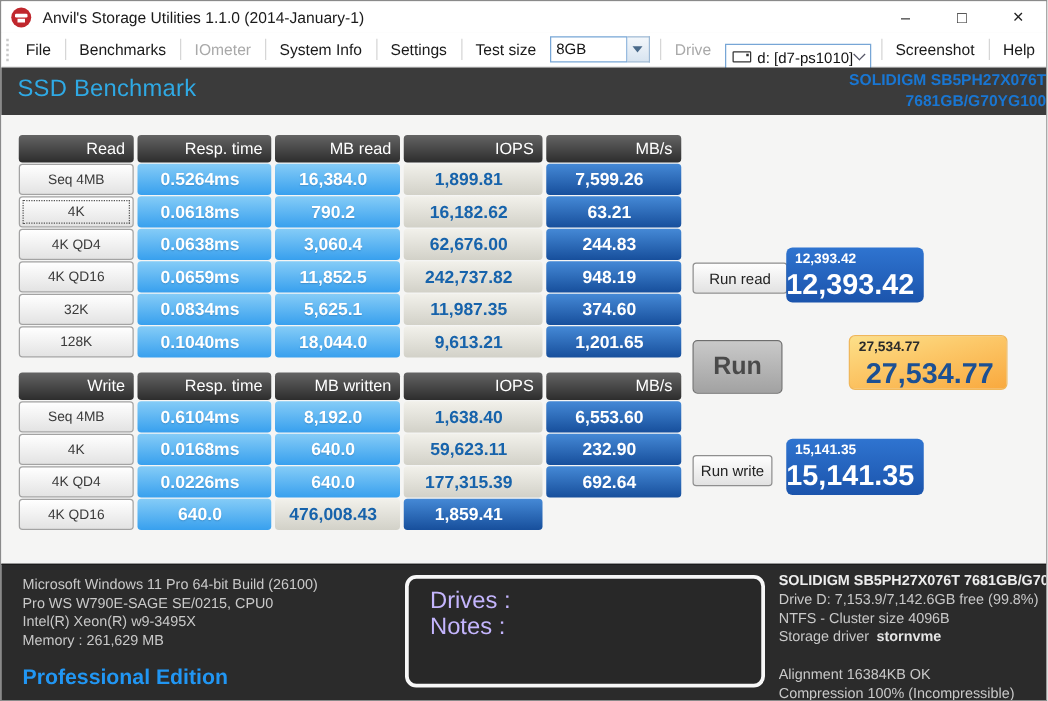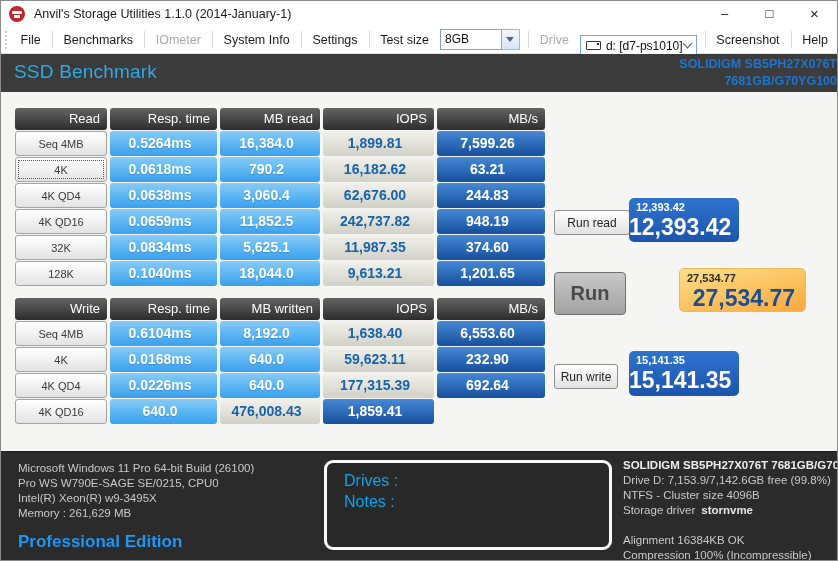--- a/index.html
+++ b/index.html
@@ -66,21 +66,21 @@
   .score-large { display:block; text-align:right; font-size:23px; font-weight:bold; padding:1px 10px 0 0; line-height:26px; }
   #read-score { left:628px; top:106px; width:110px; height:44px; }
   #total-score { left:678px; top:176px; width:127px; height:44px; }
   #write-score { left:628px; top:259px; width:110px; height:45px; }
 
   
   .footer { position:absolute; left:0; top:450px; width:100%; height:111px; background:#2b2b2b; border-top:1px solid #1d1d1d; }
   .sys-info { position:absolute; left:17px; top:9px; color:#c9c9c9; font-size:11.5px; line-height:15px; }
   .pro-edition { position:absolute; left:17px; top:80px; color:#2196f3; font-weight:bold; font-size:17px; }
   .notes-box { position:absolute; left:323px; top:8px; width:288px; height:90px; background:#282828; border:3px solid #f8f8f8; border-radius:9px; padding:7px 0 0 17px; }
-  .notes-box .nlabel { color:#0ea5e9; font-size:16px; line-height:21px; }
+  .notes-box .nlabel { color:#c4b5fd; font-size:19px; line-height:21px; }
   .device-info { position:absolute; left:622px; top:6px; width:216px; color:#c9c9c9; font-size:11.5px; line-height:15px; white-space:nowrap; overflow:hidden; }
   .device-info .dev-title { font-weight:bold; color:#ededed; }
   .device-info .driver-bold { font-weight:bold; color:#e4e4e4; margin-left:6px; }
   .device-info .gap-line { margin-top:15px; }
 </style>
 </head>
 <body>
 
 <div class="window">
 

